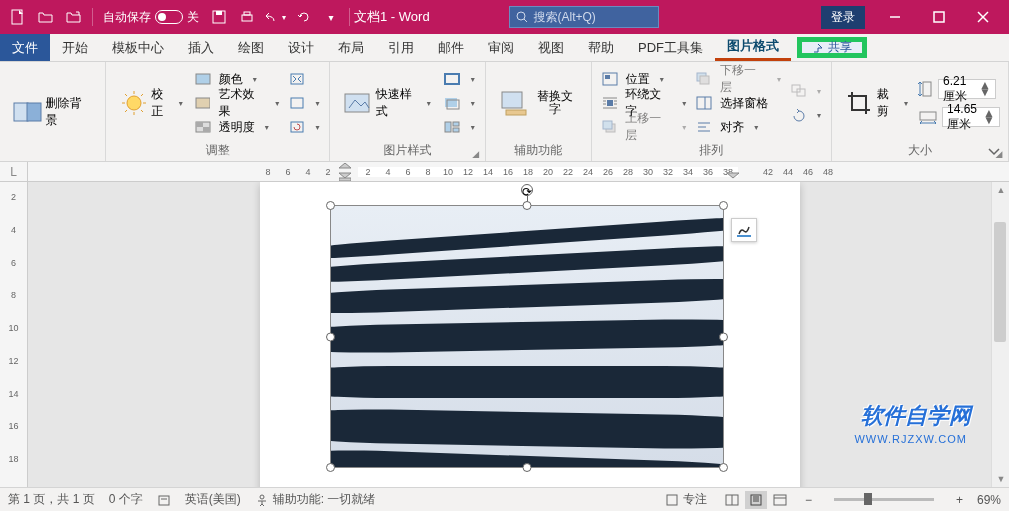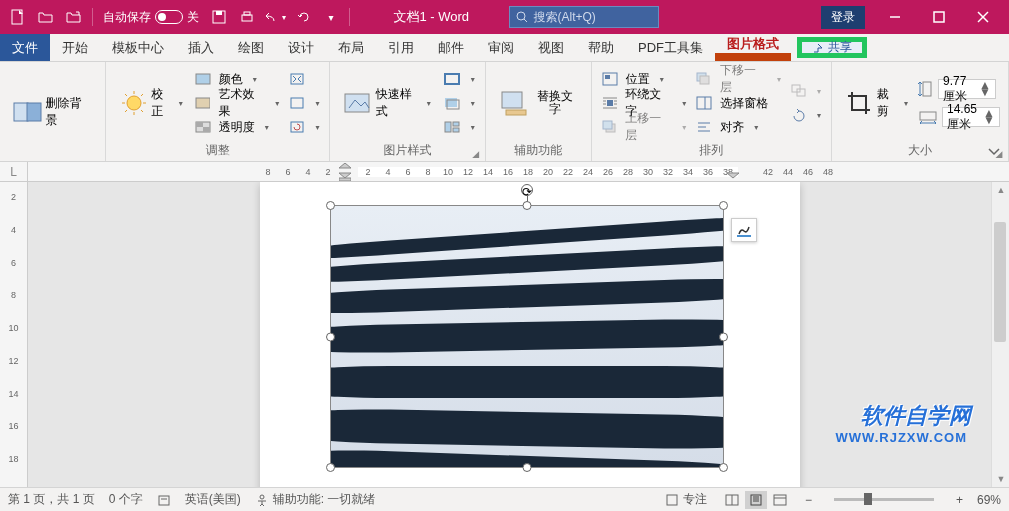--- a/index.html
+++ b/index.html
@@ -3,28 +3,28 @@
 <meta charset="utf-8">
 <style>
 *{margin:0;padding:0;box-sizing:border-box;font-family:"Microsoft YaHei",Arial,sans-serif;font-size:12px;user-select:none}
 body{width:1009px;height:511px;background:#e6e6e6;overflow:hidden;display:flex;flex-direction:column}
 .titlebar{height:34px;background:#be185d;display:flex;align-items:center;color:#fff;padding:0 4px}
 .tb-icon{width:24px;height:24px;display:flex;align-items:center;justify-content:center;margin:0 2px;cursor:pointer}
 .tb-sep{width:1px;height:18px;background:rgba(255,255,255,.3);margin:0 4px}
 .autosave{display:flex;align-items:center;gap:4px;margin:0 6px}
 .toggle{width:28px;height:14px;border:1px solid #fff;border-radius:7px;position:relative}
 .toggle::after{content:"";position:absolute;width:8px;height:8px;border-radius:50%;background:#fff;top:2px;left:2px}
-.doc-title{flex:1;text-align:center;font-size:13px}
+.doc-title{flex:1;font-size:13px}
 .search-box{display:flex;align-items:center;background:#40639f;border:1px solid #6a8bc0;height:22px;width:150px;padding:0 6px;gap:6px;color:#cfd9eb}
 .win-btns{display:flex;margin-left:auto}
 .win-btn{width:44px;height:28px;display:flex;align-items:center;justify-content:center}
 .login-btn{background:#1e3e70;padding:3px 10px;margin:0 8px}
 .tabs{height:28px;background:#f3f2f1;display:flex;align-items:stretch;border-bottom:1px solid #d4d4d4}
 .tab{padding:0 12px;display:flex;align-items:center;color:#333;cursor:pointer;font-size:13px}
-.tab.active{color:#b91c1c;border-bottom:8px solid #c2410c;font-weight:600}
+.tab.active{color:#0c4a6e;border-bottom:3px solid #c2410c;font-weight:600}
 .tab.file{background:#2b579a;color:#fff}
 .share-btn{margin-left:auto;padding:0 10px;display:flex;align-items:center;gap:4px;color:#2b579a;background:#e8eef7;border:5px solid #22c55e;margin:3px 6px;cursor:pointer}
 .ribbon{height:100px;background:#f3f2f1;display:flex;border-bottom:1px solid #d4d4d4;position:relative}
 .rgroup{border-right:1px solid #d9d9d9;display:flex;flex-direction:column;padding:4px 8px 2px}
 .rgroup-body{flex:1;display:flex;align-items:center;gap:6px}
 .rgroup-label{text-align:center;color:#666;font-size:11px;padding-top:2px;position:relative}
 .dlg-launcher{position:absolute;right:-4px;bottom:0;width:10px;height:10px;font-size:9px;color:#888}
 .big-btn{display:flex;flex-direction:row;align-items:center;justify-content:center;gap:2px;padding:2px 4px;cursor:pointer;min-width:38px}
 .big-btn .ic{width:32px;height:32px;display:flex;align-items:center;justify-content:center}
 .small-row{display:flex;align-items:center;gap:8px;height:22px;cursor:pointer;padding:0 2px}
@@ -45,21 +45,21 @@
 .canvas{flex:1;background:#e6e6e6;position:relative;overflow:hidden}
 .page{position:absolute;left:232px;top:0;width:540px;height:480px;background:#fff;box-shadow:0 2px 8px rgba(0,0,0,.2)}
 .sel-image{position:absolute;left:70px;top:23px;width:394px;height:263px;border:1px solid #888}
 .img-content{width:100%;height:100%;background:linear-gradient(180deg,#e8eef5 0%,#d5dde8 100%);position:relative;overflow:hidden}
 .wave{position:absolute;width:140%;height:28px;background:#1a2838;border-radius:50%/100%;left:-20%}
 .handle{position:absolute;width:9px;height:9px;background:#fff;border:1px solid #666;border-radius:50%}
 .rot-handle{position:absolute;width:12px;height:12px;border:1px solid #666;border-radius:50%;background:#fff;left:50%;top:-22px;transform:translateX(-50%)}
 .rot-handle::before{content:"";position:absolute;width:1px;height:12px;background:#666;left:50%;top:11px}
 .layout-btn{position:absolute;right:-34px;top:12px;width:26px;height:24px;background:#fff;border:1px solid #ccc;box-shadow:0 1px 3px rgba(0,0,0,.2);display:flex;align-items:center;justify-content:center}
 .watermark{position:absolute;right:20px;bottom:56px;font-size:22px;font-weight:900;color:#2670d8;font-style:italic;text-shadow:1px 1px 0 #fff,-1px -1px 0 #fff}
-.watermark-sub{position:absolute;right:24px;bottom:42px;font-size:13px;color:#2670d8;letter-spacing:1px;font-weight:bold}
+.watermark-sub{position:absolute;right:24px;bottom:42px;font-size:11px;color:#2670d8;letter-spacing:1px;font-weight:normal}
 .vscroll{width:18px;background:#f0f0f0;border-left:1px solid #ddd;position:relative}
 .vscroll-thumb{position:absolute;left:2px;top:40px;width:12px;height:120px;background:#cdcdcd;border-radius:2px}
 .vscroll-arrow{position:absolute;left:0;width:18px;height:16px;display:flex;align-items:center;justify-content:center;color:#888;font-size:9px}
 .statusbar{height:24px;background:#f3f2f1;border-top:1px solid #d4d4d4;display:flex;align-items:center;padding:0 8px;gap:14px;color:#555;font-size:11px}
 .sb-item{display:flex;align-items:center;gap:4px;cursor:pointer}
 .sb-spacer{flex:1}
 .view-btns{display:flex;gap:2px}
 .vb{width:22px;height:18px;display:flex;align-items:center;justify-content:center;color:#666}
 .vb.active{background:#d0d0d0}
 .zoom-slider{width:100px;height:3px;background:#bbb;position:relative;margin:0 8px}
@@ -410,21 +410,21 @@
           <span class="dd">▾</span>
       </div>
       <div class="col" style="gap:8px">
         <div style="display:flex;align-items:center;gap:4px">
           <svg width="16" height="18">
               <rect x="5" y="2" width="8" height="14" fill="none" stroke="#888"></rect>
               <line x1="2" y1="2" x2="2" y2="16" stroke="#4a7cb0"></line>
               <path d="M0 4 L2 2 L4 4 M0 14 L2 16 L4 14" fill="none" stroke="#4a7cb0"></path>
             </svg>
           <div class="size-input">
-              <span>9.77 厘米</span>
+              <span>6.21 厘米</span>
               <div class="size-spin">
                 <span>▲</span>
                 <span>▼</span>
               </div>
             </div>
         </div>
         <div style="display:flex;align-items:center;gap:4px">
           <svg width="20" height="14">
               <rect x="2" y="2" width="16" height="8" fill="none" stroke="#888"></rect>
               <line x1="2" y1="13" x2="18" y2="13" stroke="#4a7cb0"></line>

